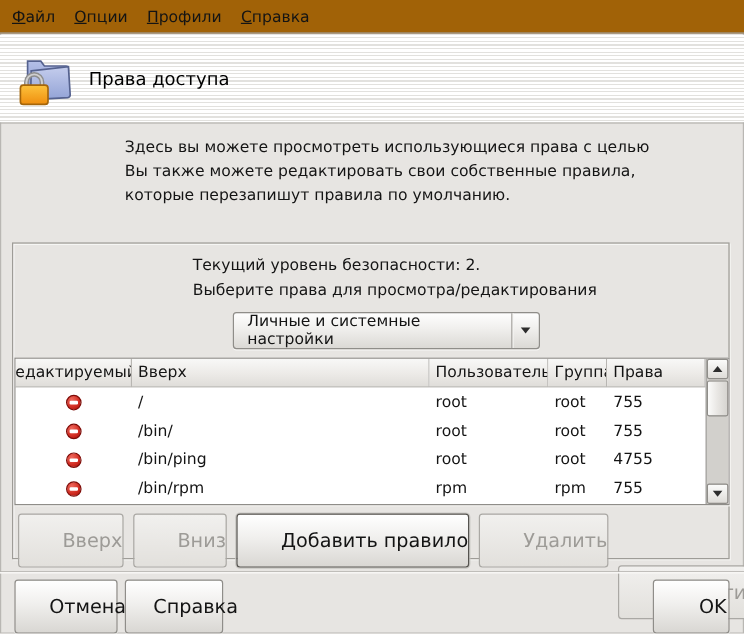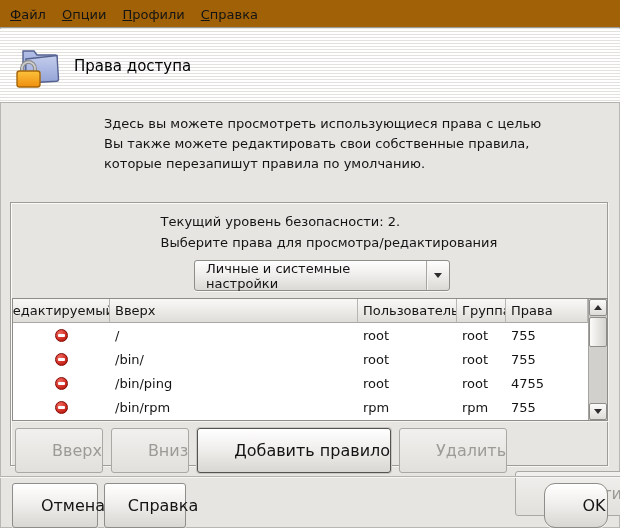--- a/index.html
+++ b/index.html
@@ -135,21 +135,21 @@
   .actions .btn.b-add { flex:156 0 0; }
   .actions .btn.b-ed  { flex:142 0 0;margin-top:43px; }
 
   
   .footer-sep {
     position:absolute; top:476px; left:0; right:0; height:2px;
     background:linear-gradient(#b5b3af 0 1px, #f7f6f4 1px 2px);
   }
   .btn-cancel { position:absolute; top:483px; left:12px;  width:86px; }
   .btn-help   { position:absolute; top:483px; left:104px; width:82px; }
-  .btn-ok     { position:absolute; top:483px; right:12px; width:64px;border-radius:11px; }
+  .btn-ok     { position:absolute; top:483px; right:12px; width:64px; }
 </style>
 </head>
 <body>
 
 <div id="app">
 
   <div class="menubar">
     <div class="menu-item">
       <span><span class="mnemonic">Ф</span><span>айл</span></span>
     </div>

